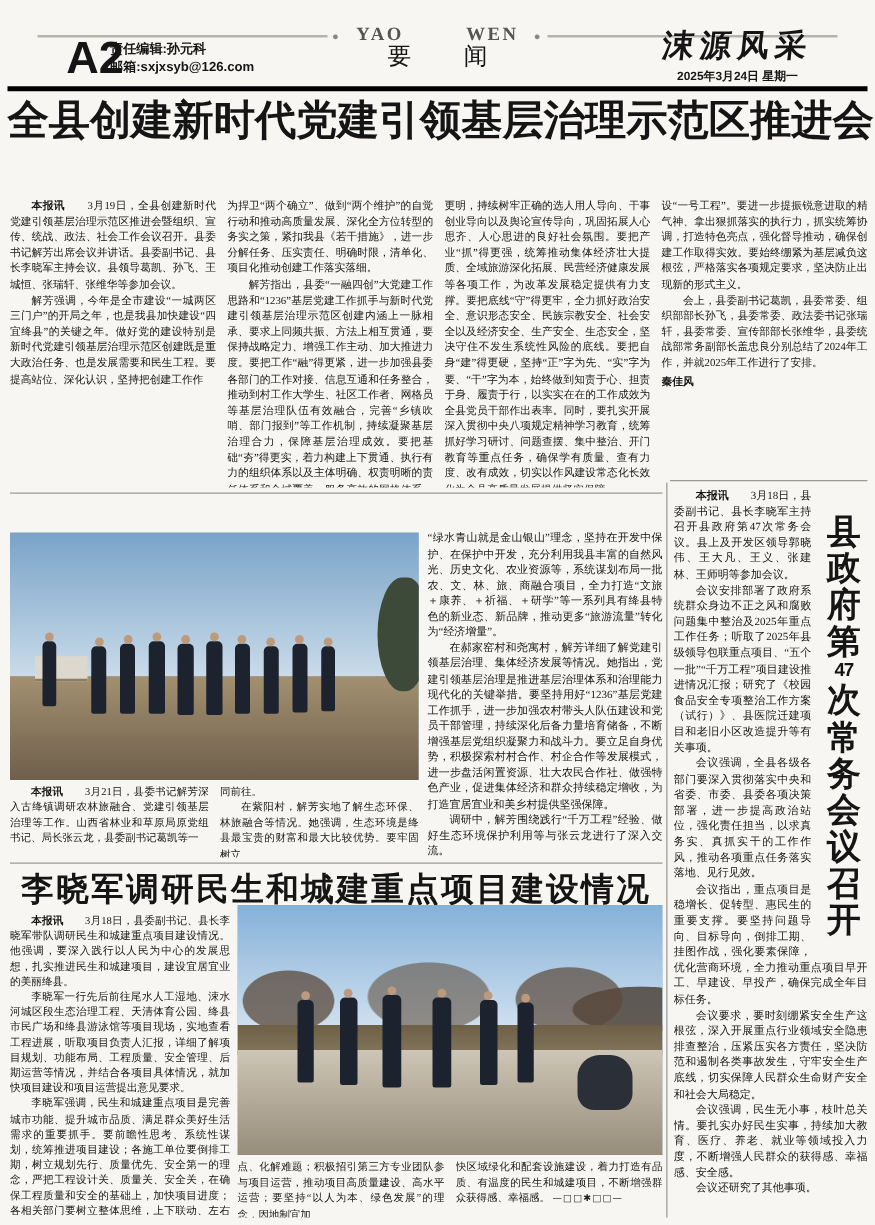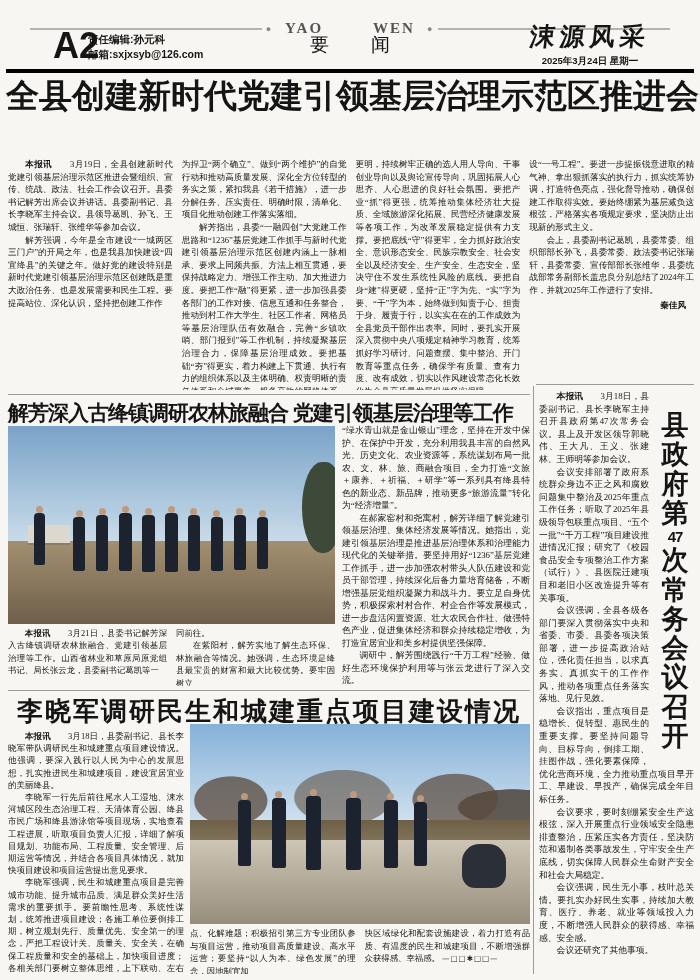--- a/index.html
+++ b/index.html
@@ -19,21 +19,21 @@
                  font-size:19px;letter-spacing:0;}
   .section-title span{display:inline-block;margin:0 21px;}
   .masthead{position:absolute;right:30px;top:20px;width:160px;text-align:center;}
   .masthead .cal{font-family:"DejaVu Serif",serif;font-weight:bold;font-size:25px;letter-spacing:5px;
                  transform:skewX(-6deg);display:inline-block;}
   .masthead .date{font-family:"Liberation Sans",sans-serif;font-weight:bold;font-size:9.5px;margin-top:2px;}
   .thick-rule{position:absolute;top:69px;left:6px;right:6px;height:4px;background:#000;}
   
   .art p{margin:0;text-indent:2em;text-align:justify;}
   .cont p:first-child{text-indent:0;}
-  .byline{font-weight:bold;text-align:right;padding-right:8px;margin-top:2px;}
+  .byline{font-weight:bold;padding-right:8px;margin-top:2px;}
   .divider{position:absolute;background:#9c9a95;}
   
   .a1-h{position:absolute;left:6px;right:6px;top:76px;text-align:center;font-family:"Liberation Sans",sans-serif;
         font-weight:900;font-size:33px;line-height:39px;letter-spacing:0px;white-space:nowrap;}
   .a1-cols{position:absolute;left:8px;top:158px;width:686px;height:232px;display:flex;gap:9px;
            font-size:8.6px;line-height:12.6px;overflow:hidden;}
   .a1-cols .col{flex:1;overflow:hidden;}
   
   .a2-h{position:absolute;left:8px;top:399px;width:522px;font-family:"Liberation Sans",sans-serif;
         font-weight:900;font-size:21px;letter-spacing:-1px;white-space:nowrap;}
@@ -127,21 +127,20 @@
     <div class="col cont">
       <div>
           <p>设“一号工程”。要进一步提振锐意进取的精气神、拿出狠抓落实的执行力，抓实统筹协调，打造特色亮点，强化督导推动，确保创建工作取得实效。要始终绷紧为基层减负这根弦，严格落实各项规定要求，坚决防止出现新的形式主义。</p>
           <p>会上，县委副书记葛凯，县委常委、组织部部长孙飞，县委常委、政法委书记张瑞轩，县委常委、宣传部部长张维华，县委统战部常务副部长盖忠良分别总结了2024年工作，并就2025年工作进行了安排。</p>
         </div>
       <div class="byline">秦佳风</div>
     </div>
   </div>
   <div class="divider" style="left:8px;top:394px;width:522px;height:1px;"></div>
 
-  <div class="a2-h">解芳深入古绛镇调研农林旅融合 党建引领基层治理等工作</div>
   <div class="photo photo1">
     <div class="sky p1-sky"></div>
     <div class="p1-ground"></div>
     <div class="p1-bldg"></div>
     <div class="p1-tree"></div>
     <div class="person" style="left:8%;top:44%;width:11px;height:52px;"></div>
     <div class="person" style="left:20%;top:46%;width:12px;height:54px;"></div>
     <div class="person" style="left:27%;top:45%;width:12px;height:56px;"></div>
     <div class="person" style="left:34%;top:44%;width:13px;height:58px;"></div>
     <div class="person" style="left:41%;top:45%;width:13px;height:57px;"></div>

